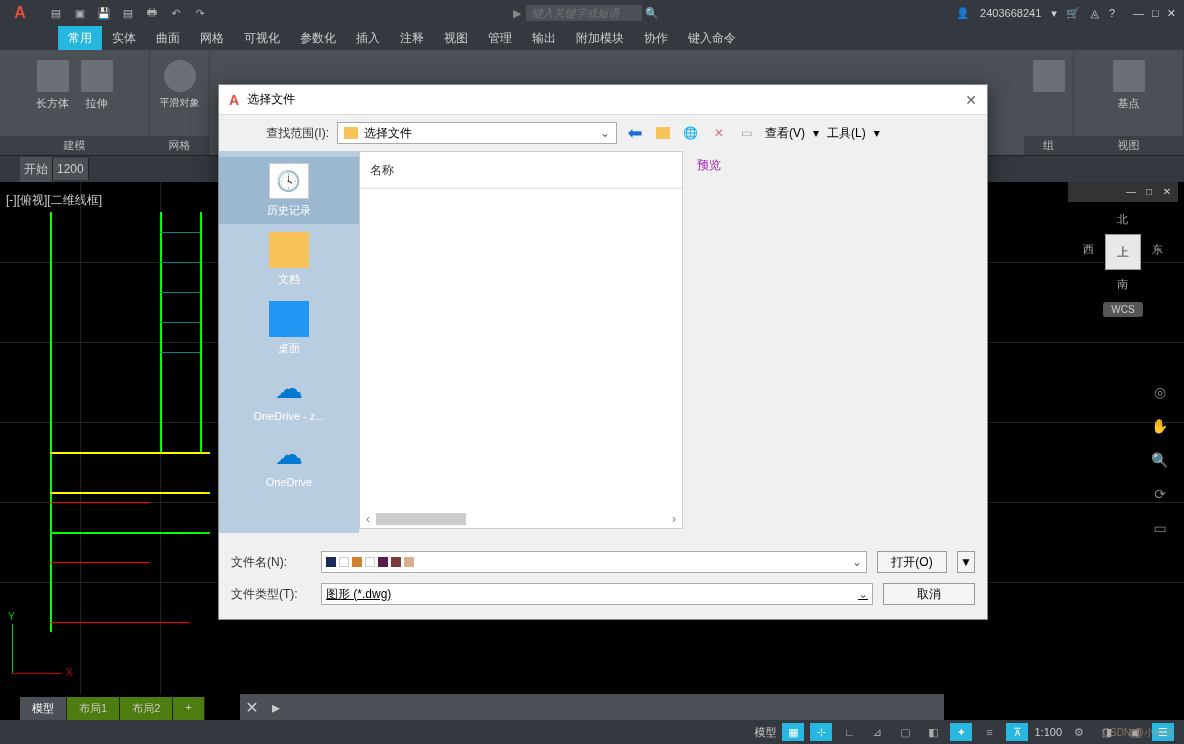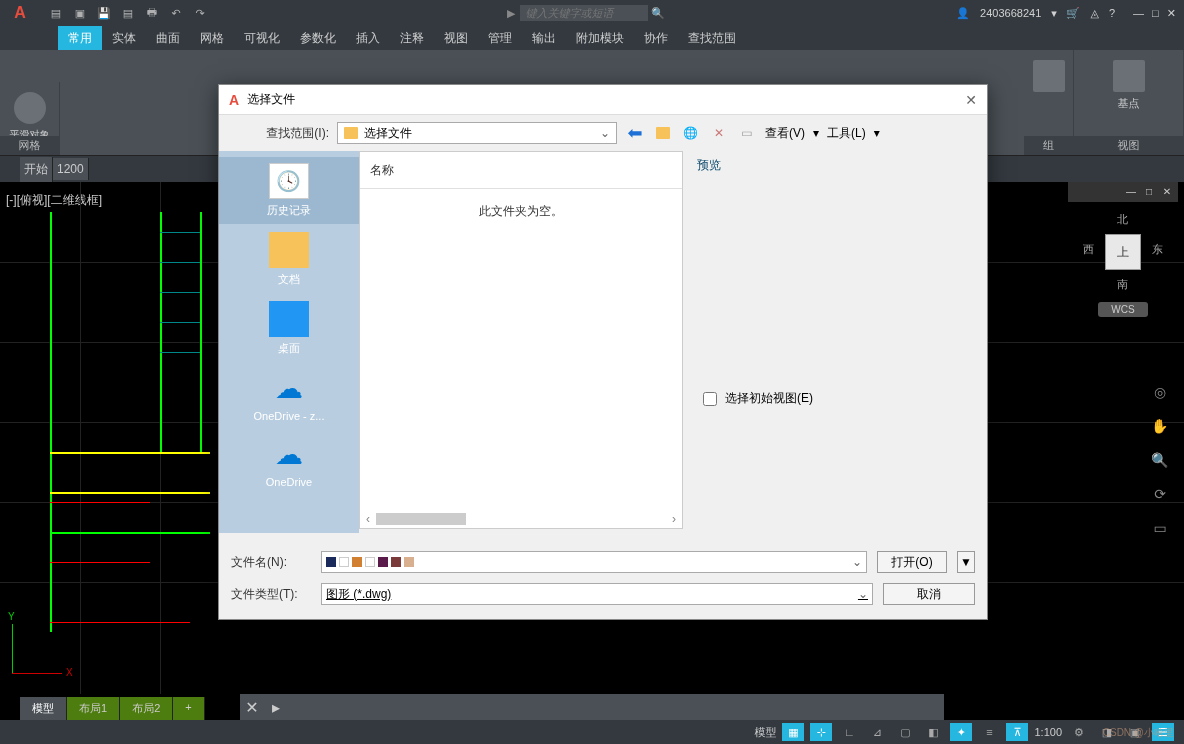--- a/index.html
+++ b/index.html
@@ -4,21 +4,21 @@
 <style>
 * { margin: 0; padding: 0; box-sizing: border-box; font-family: "Microsoft YaHei", Arial, sans-serif; }
 body { width: 1184px; height: 744px; background: #000; overflow: hidden; position: relative; }
 
 
 .titlebar { height: 26px; background: #33393f; display: flex; align-items: center; color: #d0d0d0; font-size: 11px; }
 .app-logo { width: 40px; height: 26px; display: flex; align-items: center; justify-content: center; color: #e84c3d; font-weight: bold; font-size: 16px; }
 .qat { display: flex; gap: 4px; padding: 0 6px; }
 .qat-btn { width: 20px; height: 20px; display: flex; align-items: center; justify-content: center; color: #b0b0b0; cursor: pointer; }
 .title-search { margin: 0 auto; display: flex; align-items: center; gap: 4px; }
-.title-search input { background: #4a5056; border: none; color: #aaa; padding: 2px 6px; width: 128px; font-size: 11px; font-style: italic; }
+.title-search input { background: #4a5056; border: none; color: #aaa; padding: 2px 6px; width: 116px; font-size: 11px; font-style: italic; }
 .title-right { display: flex; align-items: center; gap: 10px; padding-right: 10px; color: #d0d0d0; }
 .win-controls { display: flex; gap: 8px; padding: 0 8px; }
 
 
 .ribbon-tabs { height: 24px; background: #33393f; display: flex; padding-left: 58px; font-size: 12px; color: #ccc; }
 .ribbon-tab { padding: 4px 10px; cursor: pointer; }
 .ribbon-tab.active { background: #25b7e0; color: #fff; }
 
 
 .ribbon { height: 106px; background: #4a5056; display: flex; color: #ccc; font-size: 11px; border-bottom: 1px solid #222; }
@@ -46,21 +46,21 @@
 .ucs-y { width: 1px; height: 50px; background: #0c0; position: absolute; bottom: 0; }
 .ucs-x { width: 50px; height: 1px; background: #c00; position: absolute; bottom: 0; }
 
 
 .viewcube-panel { position: absolute; top: 182px; right: 6px; width: 110px; height: 180px; }
 .vc-top { height: 20px; background: #333; display: flex; justify-content: flex-end; gap: 4px; padding: 2px 4px; }
 .vc-top span { width: 14px; height: 14px; color: #ccc; font-size: 10px; display: flex; align-items: center; justify-content: center; }
 .viewcube { width: 80px; height: 80px; margin: 10px auto; position: relative; color: #888; font-size: 11px; }
 .cube-face { width: 36px; height: 36px; background: #e8e8e8; position: absolute; top: 22px; left: 22px; display: flex; align-items: center; justify-content: center; color: #333; font-size: 12px; border: 1px solid #999; }
 .cube-dir { position: absolute; font-size: 11px; color: #aaa; }
-.wcs-label { background: #555; color: #ccc; font-size: 10px; padding: 2px 6px; text-align: center; width: 50px; margin: 8px auto; border-radius: 3px; }
+.wcs-label { background: #555; color: #ccc; font-size: 10px; padding: 2px 6px; text-align: center; width: 40px; margin: 8px auto; border-radius: 3px; }
 
 .side-tools { position: absolute; right: 6px; top: 380px; width: 30px; display: flex; flex-direction: column; gap: 10px; }
 .side-tool { width: 24px; height: 24px; color: #888; display: flex; align-items: center; justify-content: center; font-size: 14px; }
 
 
 .cmd-area { position: absolute; bottom: 24px; left: 240px; right: 240px; height: 26px; background: #4a5056; display: flex; align-items: center; }
 .cmd-close { width: 24px; color: #ccc; text-align: center; }
 .cmd-input { flex: 1; background: #3a4046; color: #888; padding: 4px 8px; font-size: 12px; font-style: italic; border: none; }
 
 
@@ -89,21 +89,21 @@
 .sb-icon { width: 40px; height: 36px; background: #fff; border: 1px solid #ccc; display: flex; align-items: center; justify-content: center; font-size: 20px; }
 .sb-icon.folder { background: #f8c25a; border: none; }
 .sb-icon.desktop { background: #2196f3; border: none; }
 .sb-icon.cloud { background: transparent; border: none; font-size: 28px; color: #0078d4; }
 .dlg-filelist { flex: 1; background: #fff; border: 1px solid #ccc; margin: 0 4px 4px 0; position: relative; }
 .fl-header { height: 37px; border-bottom: 1px solid #e0e0e0; display: flex; align-items: center; padding: 16px 10px; color: #333; }
 .fl-empty { text-align: center; padding: 14px; color: #333; }
 .fl-scroll { position: absolute; bottom: 0; left: 0; right: 0; height: 18px; display: flex; align-items: center; justify-content: space-between; padding: 0 6px; color: #888; }
 .fl-thumb { width: 90px; height: 12px; background: #ccc; margin-left: 6px; }
 .dlg-right { width: 300px; padding: 0 10px; }
-.dlg-right-h { padding: 6px 0; color: #0c4a6e; }
+.dlg-right-h { padding: 6px 0; color: #a21caf; }
 .preview-box { height: 190px; }
 .initview { margin-top: 10px; }
 .initview-chk { display: flex; align-items: center; gap: 8px; padding: 20px 6px; }
 .initview-chk input { width: 14px; height: 14px; }
 .dlg-bottom { padding: 8px 12px 14px 12px; }
 .dlg-row { display: flex; align-items: center; gap: 10px; margin-top: 10px; }
 .dlg-row-label { width: 80px; text-align: left; color: #333; }
 .dlg-row-input { flex: 1; height: 22px; border: 1px solid #aaa; background: #fff; padding: 0 4px; display: flex; align-items: center; }
 .color-swatches { display: flex; gap: 3px; }
 .sw { width: 10px; height: 10px; }
@@ -153,25 +153,38 @@
   <div class="ribbon-tab">网格</div>
   <div class="ribbon-tab">可视化</div>
   <div class="ribbon-tab">参数化</div>
   <div class="ribbon-tab">插入</div>
   <div class="ribbon-tab">注释</div>
   <div class="ribbon-tab">视图</div>
   <div class="ribbon-tab">管理</div>
   <div class="ribbon-tab">输出</div>
   <div class="ribbon-tab">附加模块</div>
   <div class="ribbon-tab">协作</div>
-  <div class="ribbon-tab">查找范围</div>
+  <div class="ribbon-tab">键入命令</div>
 </div>
 
 <div class="ribbon">
-  <div class="ribbon-group" style="width:60px;margin-top:32px;">
+  <div class="ribbon-group" style="width:150px;">
+    <div class="ribbon-btns">
+      <div class="ribbon-btn">
+          <div class="ribbon-icon"></div>
+          <span>长方体</span>
+        </div>
+      <div class="ribbon-btn">
+          <div class="ribbon-icon"></div>
+          <span>拉伸</span>
+        </div>
+    </div>
+    <div class="ribbon-group-title">建模</div>
+  </div>
+  <div class="ribbon-group" style="width:60px;">
     <div class="ribbon-btns">
         <div class="ribbon-btn">
           <div class="ribbon-icon" style="border-radius:50%;"></div>
           <span style="font-size:10px;">平滑对象</span>
         </div>
       </div>
     <div class="ribbon-group-title">网格</div>
   </div>
   <div style="flex:1;"></div>
   <div class="ribbon-group" style="width:50px;">
@@ -330,34 +343,29 @@
         <div class="sb-icon cloud">☁</div>
         <span>OneDrive - z...</span>
       </div>
       <div class="sb-item">
         <div class="sb-icon cloud">☁</div>
         <span>OneDrive</span>
       </div>
     </div>
     <div class="dlg-filelist">
       <div class="fl-header">名称</div>
-      <div class="fl-empty">此文件夹为空。</div>
       <div class="fl-scroll">
         <span>‹</span>
         <div class="fl-thumb"></div>
         <span style="margin-left:auto">›</span>
       </div>
     </div>
     <div class="dlg-right">
       <div class="dlg-right-h">预览</div>
       <div class="preview-box"></div>
-      <label class="initview-chk">
-        <input type="checkbox" style="">
-        <span>选择初始视图(E)</span>
-      </label>
     </div>
   </div>
   <div class="dlg-bottom">
     <div class="dlg-row">
       <span class="dlg-row-label">文件名(N):</span>
       <div class="dlg-row-input">
         <div class="color-swatches">
           <div class="sw" style="background:#1a2a5a;"></div>
             <div class="sw" style="background:#fff;border:1px solid #ccc;"></div>
           <div class="sw" style="background:#d08030;"></div>

